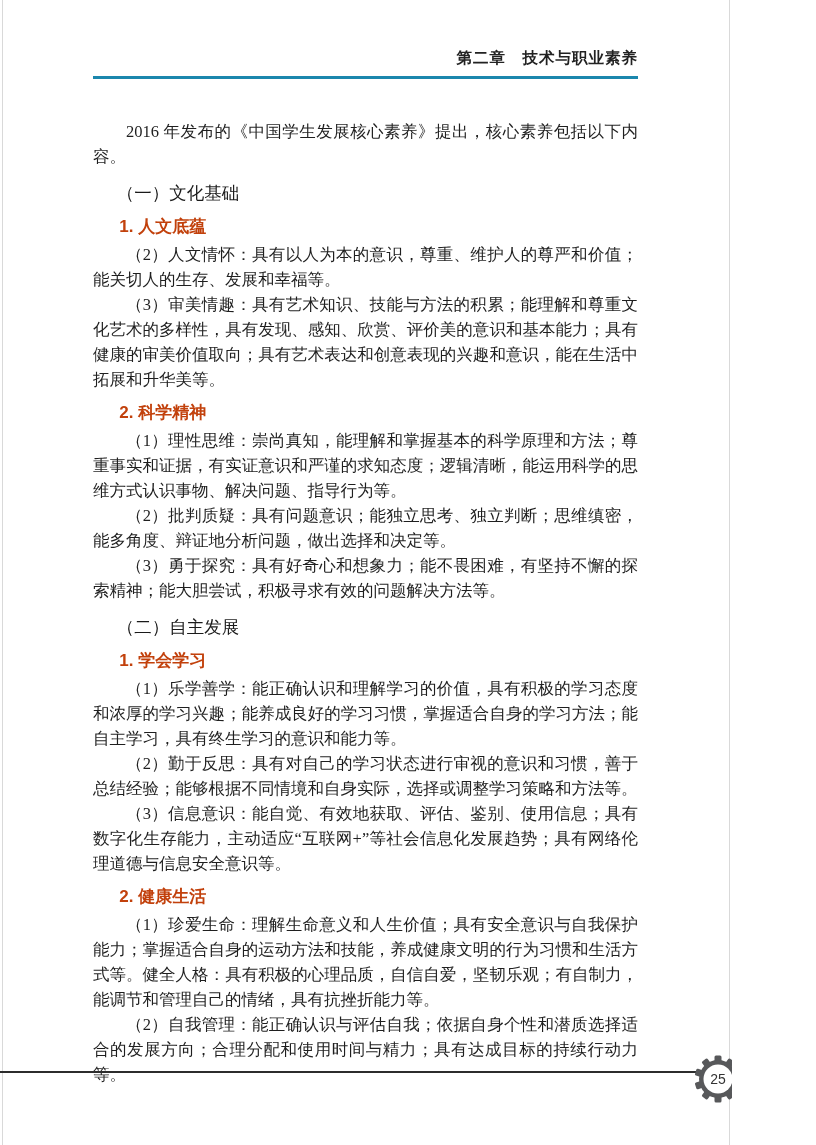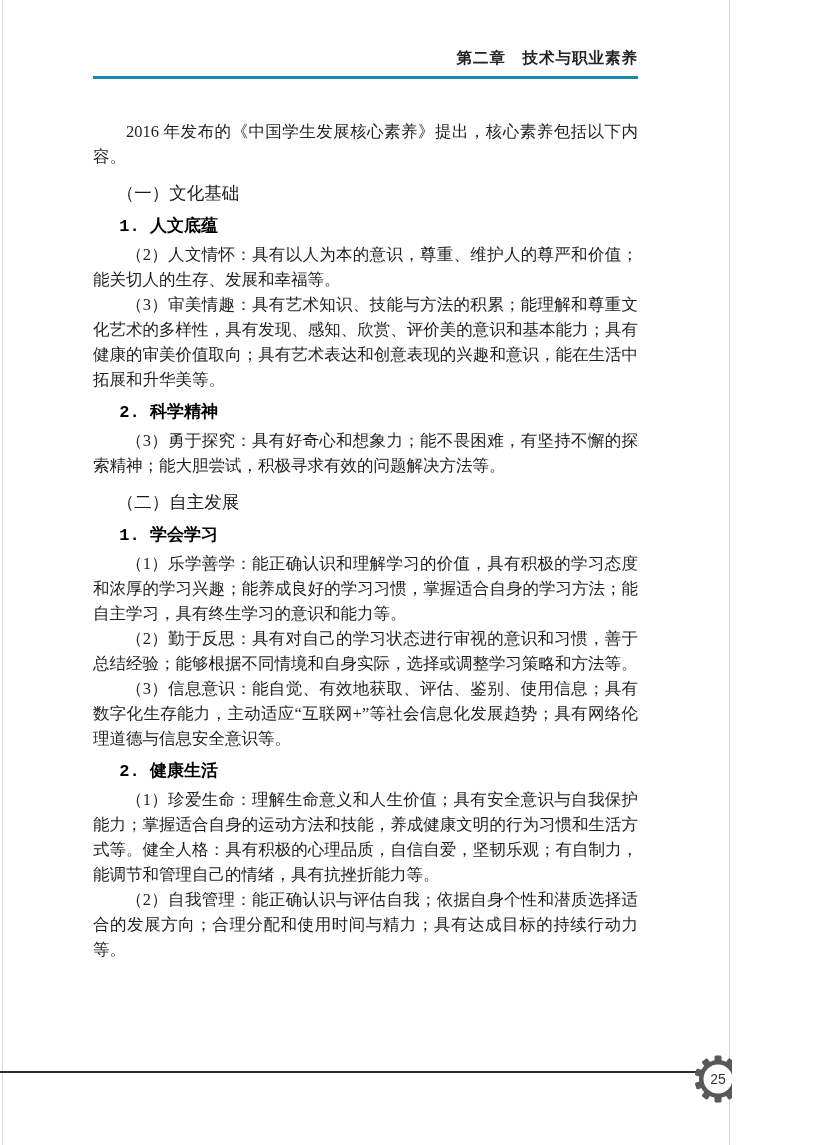--- a/index.html
+++ b/index.html
@@ -59,25 +59,25 @@
     padding-left: 1.35em;
     font-family: "Liberation Sans", "DejaVu Sans", sans-serif;
     font-size: 17.5px;
     font-weight: 400;
     line-height: 25px;
     color: #1a1a1a;
   }
   .sub-heading {
     margin: 8px 0 3px;
     padding-left: 1.55em;
-    font-family: Liberation Mono, monospace;
+    font-family: Liberation Sans, sans-serif;
     font-size: 17px;
     font-weight: 700;
     line-height: 25px;
-    color: #000000;
+    color: #c2410c;
   }
 
   
   .footer-rule {
     position: absolute;
     left: 0;
     top: 1071px;
     width: 697px;
     height: 1.5px;
     background: #2c2c2c;
@@ -119,20 +119,22 @@
 
     <p class="para">2016 年发布的《中国学生发展核心素养》提出，核心素养包括以下内容。</p>
 
     <h2 class="section-heading">（一）文化基础</h2>
 
     <h3 class="sub-heading">1. 人文底蕴</h3>
     <p class="para">（2）人文情怀：具有以人为本的意识，尊重、维护人的尊严和价值；能关切人的生存、发展和幸福等。</p>
     <p class="para">（3）审美情趣：具有艺术知识、技能与方法的积累；能理解和尊重文化艺术的多样性，具有发现、感知、欣赏、评价美的意识和基本能力；具有健康的审美价值取向；具有艺术表达和创意表现的兴趣和意识，能在生活中拓展和升华美等。</p>
 
     <h3 class="sub-heading">2. 科学精神</h3>
+    <p class="para">（1）理性思维：崇尚真知，能理解和掌握基本的科学原理和方法；尊重事实和证据，有实证意识和严谨的求知态度；逻辑清晰，能运用科学的思维方式认识事物、解决问题、指导行为等。</p>
+    <p class="para">（2）批判质疑：具有问题意识；能独立思考、独立判断；思维缜密，能多角度、辩证地分析问题，做出选择和决定等。</p>
     <p class="para">（3）勇于探究：具有好奇心和想象力；能不畏困难，有坚持不懈的探索精神；能大胆尝试，积极寻求有效的问题解决方法等。</p>
 
     <h2 class="section-heading">（二）自主发展</h2>
 
     <h3 class="sub-heading">1. 学会学习</h3>
     <p class="para">（1）乐学善学：能正确认识和理解学习的价值，具有积极的学习态度和浓厚的学习兴趣；能养成良好的学习习惯，掌握适合自身的学习方法；能自主学习，具有终生学习的意识和能力等。</p>
     <p class="para">（2）勤于反思：具有对自己的学习状态进行审视的意识和习惯，善于总结经验；能够根据不同情境和自身实际，选择或调整学习策略和方法等。</p>
     <p class="para">（3）信息意识：能自觉、有效地获取、评估、鉴别、使用信息；具有数字化生存能力，主动适应“互联网+”等社会信息化发展趋势；具有网络伦理道德与信息安全意识等。</p>
 
     <h3 class="sub-heading">2. 健康生活</h3>

